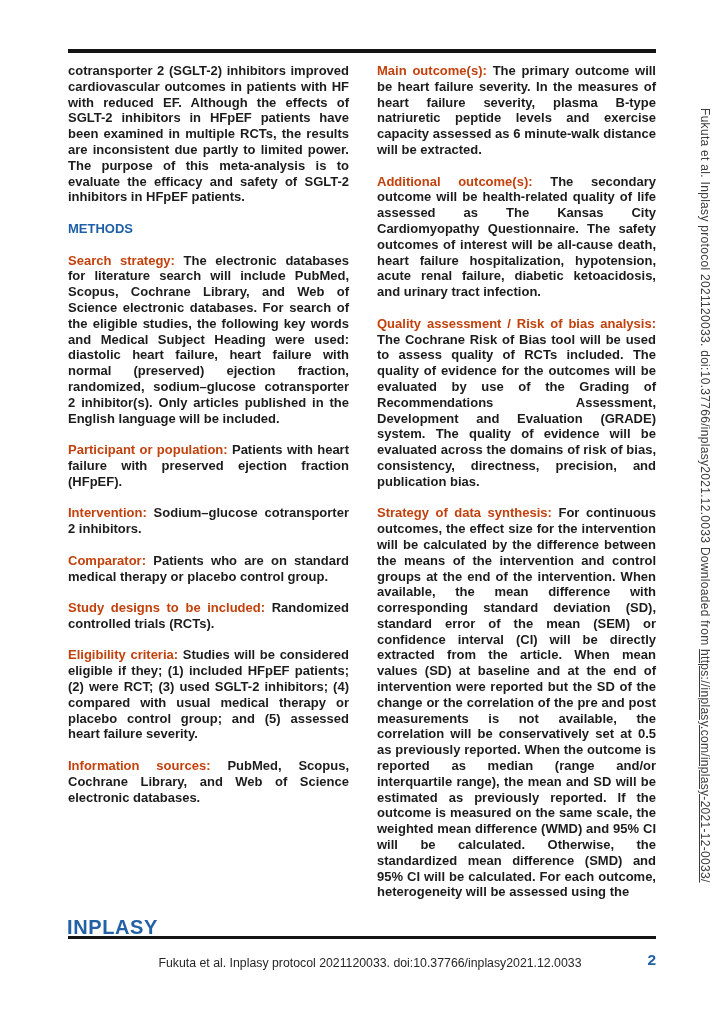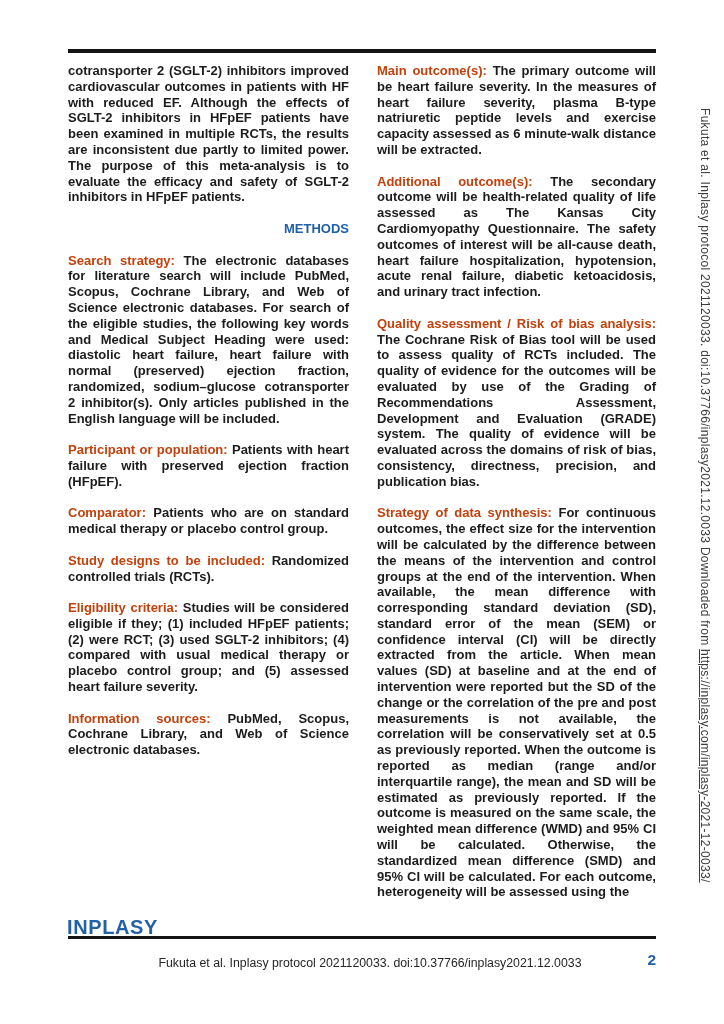--- a/index.html
+++ b/index.html
@@ -12,21 +12,21 @@
   .rule-bottom{left:68px;top:936px;width:588px;height:3.2px;}
   .col{
     position:absolute;top:63px;font-size:13px;line-height:15.8px;
     font-weight:bold;color:#1c1c1c;text-align:justify;
   }
   .col-left{left:68px;width:281px;}
   .col-right{left:377px;width:279px;}
   .para{margin:0 0 15.8px 0;}
   .para:last-child{margin-bottom:1px;}
   .lbl{color:#c2410c;}
-  .methods-heading{color:#1e5fa8;font-weight:bold;margin:0 0 15.8px 0;text-align:right;}
+  .methods-heading{color:#1e5fa8;font-weight:bold;margin:0 0 15.8px 0;text-align:left;}
   .brand{
     position:absolute;left:67px;top:916px;font-size:20px;font-weight:bold;
     color:#2261a5;letter-spacing:0.6px;
   }
   .citation{
     position:absolute;left:135px;top:956px;width:470px;text-align:center;
     font-size:12.3px;font-weight:normal;color:#262626;
   }
   .pagenum{
     position:absolute;left:630px;top:951px;width:26px;text-align:right;
@@ -49,20 +49,21 @@
   <div class="col col-left">
     <p class="para"><span>cotransporter 2 (SGLT-2) inhibitors improved cardiovascular outcomes in patients with HF with reduced EF. Although the effects of SGLT-2 inhibitors in HFpEF patients have been examined in multiple RCTs, the results are inconsistent due partly to limited power. The purpose of this meta-analysis is to evaluate the efficacy and safety of SGLT-2 inhibitors in HFpEF patients.</span></p>
 
 
     <p class="para methods-heading">METHODS</p>
 
     <p class="para"><span class="lbl">Search strategy:</span> <span>The electronic databases for literature search will include PubMed, Scopus, Cochrane Library, and Web of Science electronic databases. For search of the eligible studies, the following key words and Medical Subject Heading were used: diastolic heart failure, heart failure with normal (preserved) ejection fraction, randomized, sodium–glucose cotransporter 2 inhibitor(s). Only articles published in the English language will be included.</span></p>
 
     <p class="para"><span class="lbl">Participant or population:</span> <span>Patients with heart failure with preserved ejection fraction (HFpEF).</span></p>
 
+    <p class="para"><span class="lbl">Intervention:</span> <span>Sodium–glucose cotransporter 2 inhibitors.</span></p>
 
     <p class="para"><span class="lbl">Comparator:</span> <span>Patients who are on standard medical therapy or placebo control group.</span></p>
 
     <p class="para"><span class="lbl">Study designs to be included:</span> <span>Randomized controlled trials (RCTs).</span></p>
 
     <p class="para"><span class="lbl">Eligibility criteria:</span> <span>Studies will be considered eligible if they; (1) included HFpEF patients; (2) were RCT; (3) used SGLT-2 inhibitors; (4) compared with usual medical therapy or placebo control group; and (5) assessed heart failure severity.</span></p>
 
     <p class="para"><span class="lbl">Information sources:</span> <span>PubMed, Scopus, Cochrane Library, and Web of Science electronic databases.</span></p>
   </div>
 

